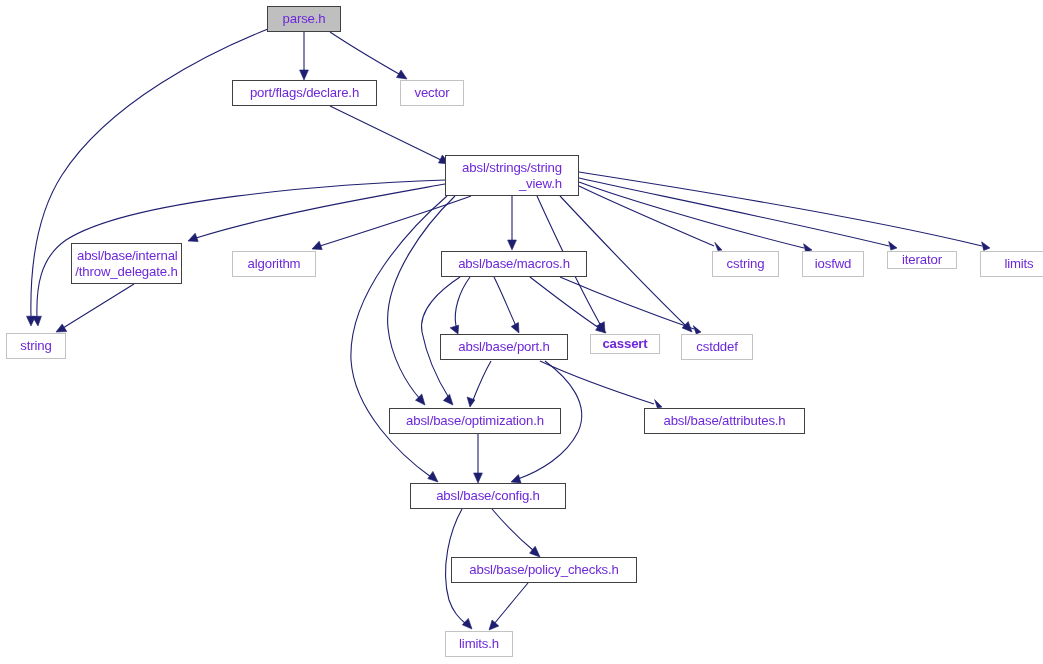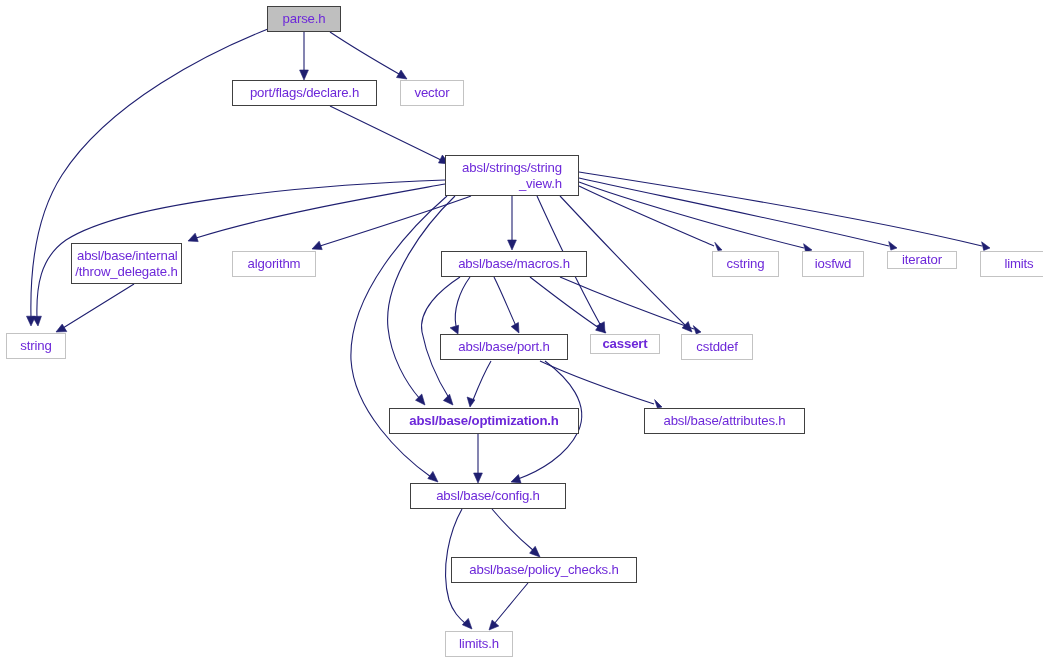--- a/index.html
+++ b/index.html
@@ -130,19 +130,19 @@
       <div class="node-box system" style="left: 232px; top: 251px; width: 84px; height: 26px;"><span>algorithm</span></div>
       <div class="node-box project" style="left: 441px; top: 251px; width: 146px; height: 26px;"><span>absl/base/macros.h</span></div>
       <div class="node-box system" style="left: 712px; top: 251px; width: 67px; height: 26px;"><span>cstring</span></div>
       <div class="node-box system" style="left: 802px; top: 251px; width: 62px; height: 26px;"><span>iosfwd</span></div>
       <div class="node-box system" style="left: 887px; top: 251px; width: 70px; height: 18px;"><span>iterator</span></div>
       <div class="node-box system" style="left: 980px; top: 251px; width: 78px; height: 26px;"><span>limits</span></div>
       <div class="node-box system" style="left: 6px; top: 333px; width: 60px; height: 26px;"><span>string</span></div>
       <div class="node-box project" style="left: 440px; top: 334px; width: 128px; height: 26px;"><span>absl/base/port.h</span></div>
       <div class="node-box system" style="left: 590px; top: 334px; width: 70px; height: 20px; font-weight: bold;"><span>cassert</span></div>
       <div class="node-box system" style="left: 681px; top: 334px; width: 72px; height: 26px;"><span>cstddef</span></div>
-      <div class="node-box project" style="left: 389px; top: 408px; width: 190px; height: 26px; font-weight: bold;"><span>absl/base/optimization.h</span></div>
+      <div class="node-box project" style="left: 389px; top: 408px; width: 172px; height: 26px;"><span>absl/base/optimization.h</span></div>
       <div class="node-box project" style="left: 644px; top: 408px; width: 161px; height: 26px;"><span>absl/base/attributes.h</span></div>
       <div class="node-box project" style="left: 410px; top: 483px; width: 156px; height: 26px;"><span>absl/base/config.h</span></div>
       <div class="node-box project" style="left: 451px; top: 557px; width: 186px; height: 26px;"><span>absl/base/policy_checks.h</span></div>
       <div class="node-box system" style="left: 445px; top: 631px; width: 68px; height: 26px;"><span>limits.h</span></div>
     </div>
 </div>
 
 </body></html>

